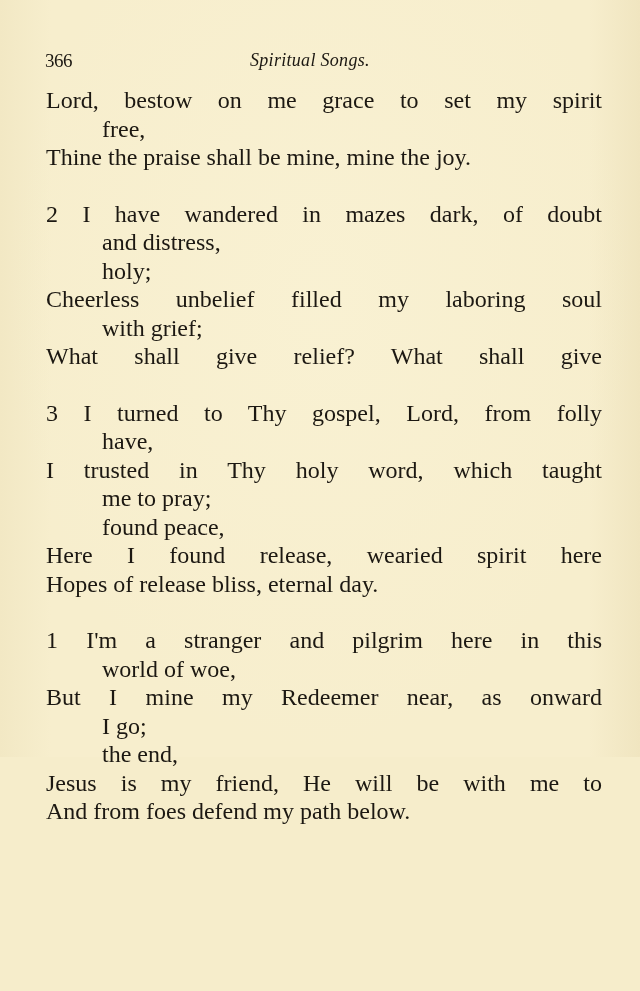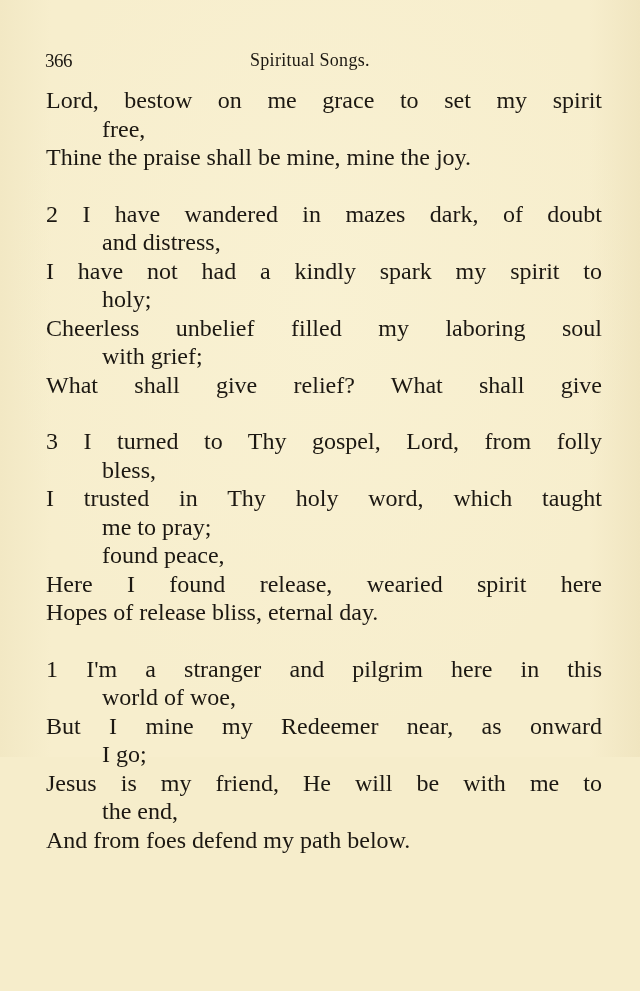--- a/index.html
+++ b/index.html
@@ -35,20 +35,21 @@
       left: 0;
       top: 0;
       font-size: 19px;
       letter-spacing: -0.5px;
     }
     .running-title {
       position: absolute;
       left: 205px;
       top: 0;
       font-size: 18px;
+      font-style: italic;
       letter-spacing: 0.3px;
     }
     .text-block {
       position: absolute;
       left: 46px;
       top: 86px;
       width: 556px;
     }
     .stanza {
       margin-bottom: 28px;
@@ -82,41 +83,40 @@
 
     <div class="stanza">
       <div class="line justify">Lord, bestow on me grace to set my spirit</div>
       <div class="line cont">free,</div>
       <div class="line">Thine the praise shall be mine, mine the joy.</div>
     </div>
 
     <div class="stanza">
       <div class="line justify">2 I have wandered in mazes dark, of doubt</div>
       <div class="line cont">and distress,</div>
-      <div class="line justify">I have not had a kindly spark my spirit to</div>
       <div class="line cont">holy;</div>
       <div class="line justify">Cheerless unbelief filled my laboring soul</div>
       <div class="line cont">with grief;</div>
       <div class="line justify">What shall give relief? What shall give</div>
     </div>
 
     <div class="stanza">
       <div class="line justify">3 I turned to Thy gospel, Lord, from folly</div>
-      <div class="line cont">bless,</div>
+      <div class="line cont">have,</div>
       <div class="line justify">I trusted in Thy holy word, which taught</div>
       <div class="line cont">me to pray;</div>
       <div class="line cont">found peace,</div>
       <div class="line justify">Here I found release, wearied spirit here</div>
       <div class="line">Hopes of release bliss, eternal day.</div>
     </div>
 
     <div class="stanza">
       <div class="line justify">1 I'm a stranger and pilgrim here in this</div>
       <div class="line cont">world of woe,</div>
       <div class="line justify">But I mine my Redeemer near, as onward</div>
       <div class="line cont">I go;</div>
+      <div class="line cont">the end,</div>
       <div class="line justify">Jesus is my friend, He will be with me to</div>
-      <div class="line cont">the end,</div>
       <div class="line">And from foes defend my path below.</div>
     </div>
 
   </div>
 </div>
 
 </body></html>

